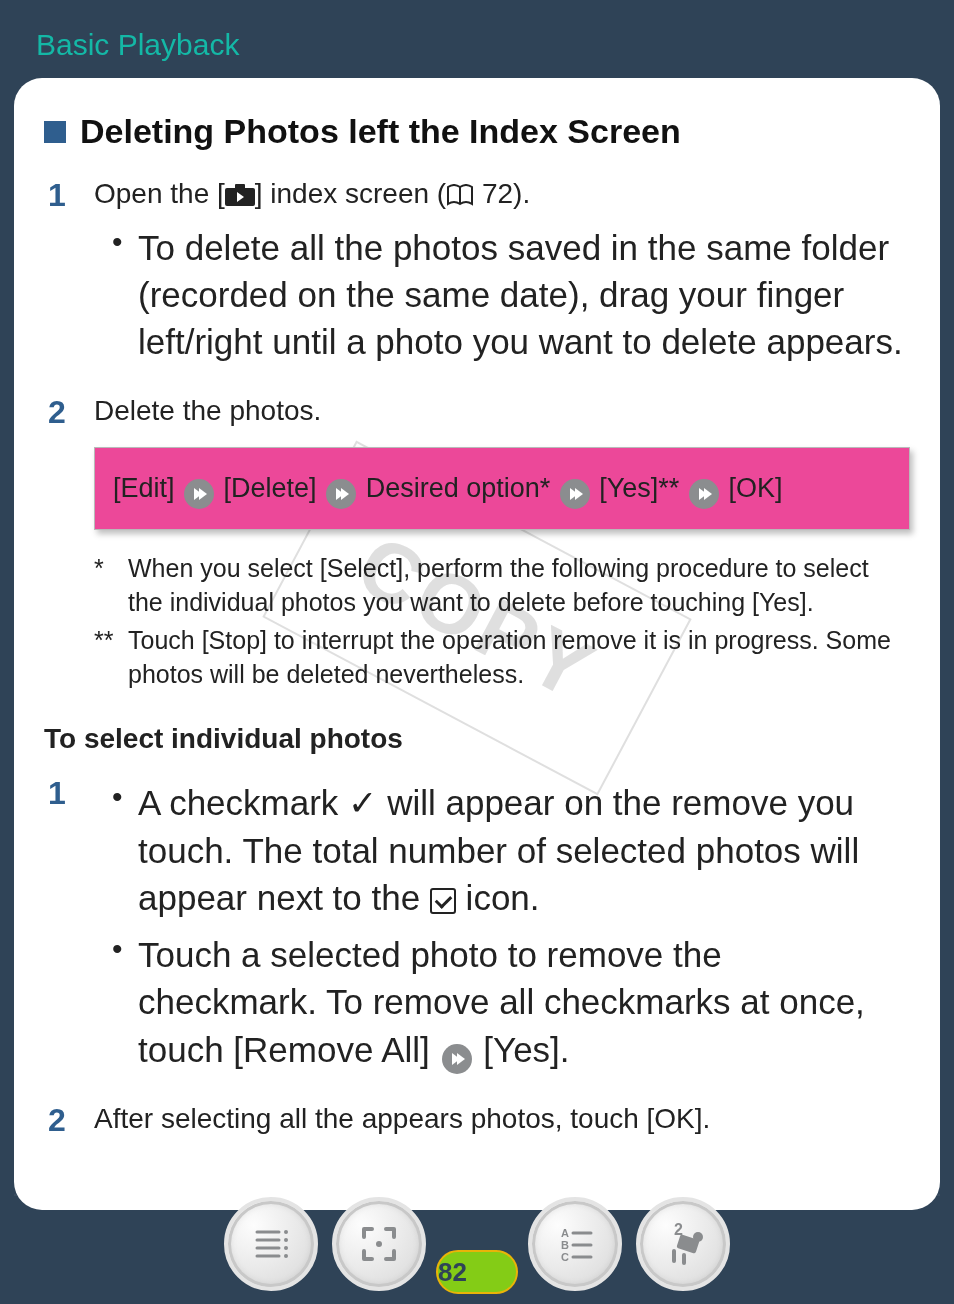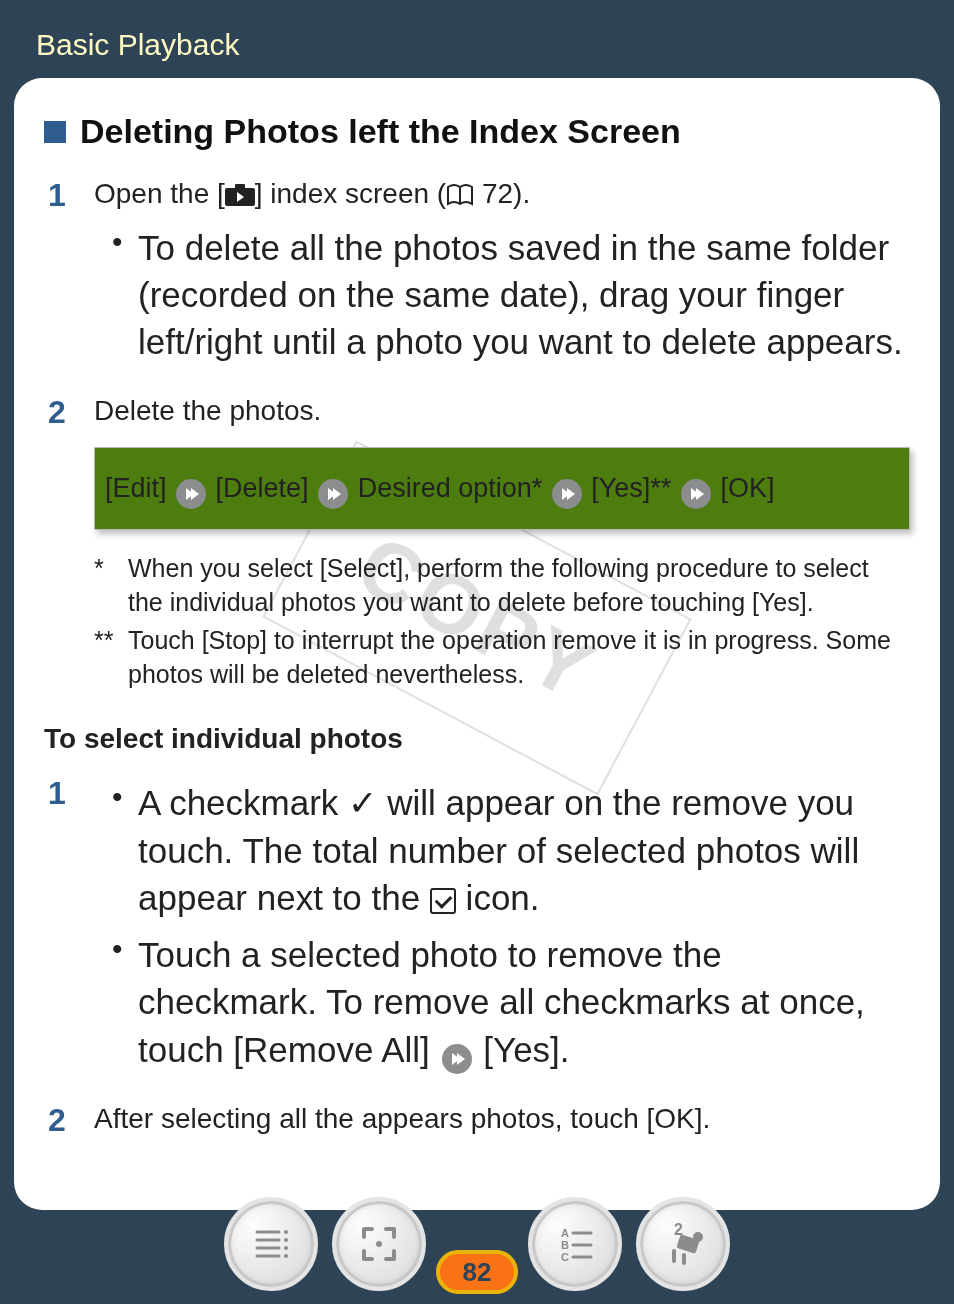--- a/index.html
+++ b/index.html
@@ -6,21 +6,21 @@
   html, body { width: 954px; height: 1304px; font-family: Helvetica, Arial, sans-serif; color: #222; }
   .page {
     width: 954px; height: 1304px;
     background: #2f4357;
     position: relative;
     overflow: hidden;
   }
   .header {
     height: 79px;
     padding: 28px 0 16px 36px;
-    color: #fef9c3;
+    color: #14b8a6;
     font-size: 30px;
     font-weight: 400;
   }
   .card {
     position: absolute;
     left: 14px; right: 14px; top: 78px;
     bottom: 94px;
     background: #ffffff;
     border-radius: 28px;
     padding: 34px 30px 20px 30px;
@@ -69,24 +69,24 @@
     content: "•";
     position: absolute;
     left: -6px; top: -2px;
     font-size: 30px;
   }
   .inline-icon {
     display: inline-block;
     vertical-align: -3px;
   }
   .path-box {
-    background: #4d7c0f;
+    background: #ec4899;
     border: 1px solid #b9b9b9;
     box-shadow: 3px 4px 6px rgba(0,0,0,0.25);
-    padding: 20px 10px;
+    padding: 20px 18px;
     margin: 18px 0 22px 0;
     font-size: 27px;
     line-height: 1.5;
   }
   .arrow-badge {
     display: inline-flex;
     align-items: center;
     justify-content: center;
     width: 30px; height: 30px;
     border-radius: 50%;
@@ -140,23 +140,23 @@
     background: radial-gradient(circle at 30% 28%, #fdfdfd, #d6d6d6);
     border: 4px solid #e4e4e4;
     box-shadow: inset 0 0 0 3px #c8c8c8, inset 0 0 8px rgba(0,0,0,0.15);
     display: flex; align-items: center; justify-content: center;
     color: #8a8c8e;
   }
   .nav-btn svg { display: block; }
   .page-pill {
     width: 82px; height: 44px;
     border-radius: 22px;
-    background: #f97316;
-    border: 4px solid #eab308;
-    display: flex; align-items: center; justify-content: center;
+    background: #84cc16;
+    border: 2px solid #eab308;
+    display: flex; align-items: center; justify-content: flex-start;
     font-size: 26px;
     font-weight: 600;
     color: #2f4357;
     position: relative;
     top: 28px;
     margin: 0 -4px;
   }
   .hr-fade {
     position: absolute;
     left: 14px; right: 14px;

